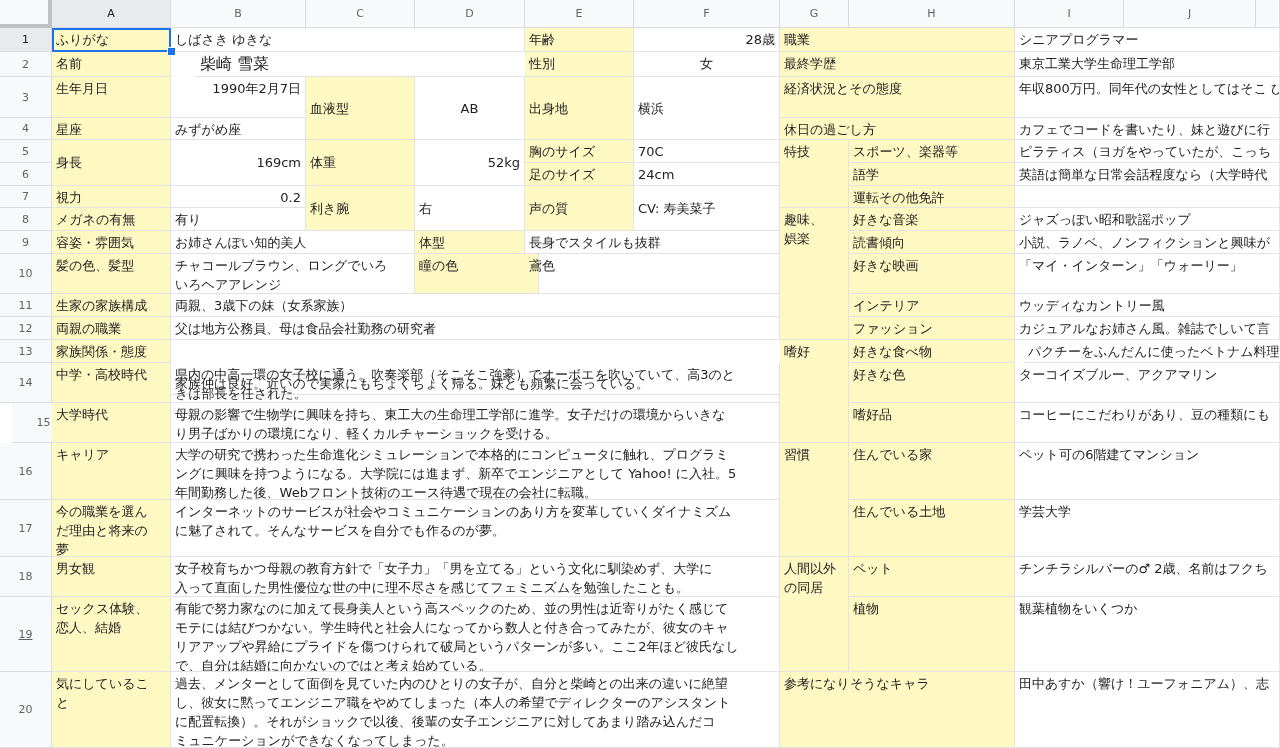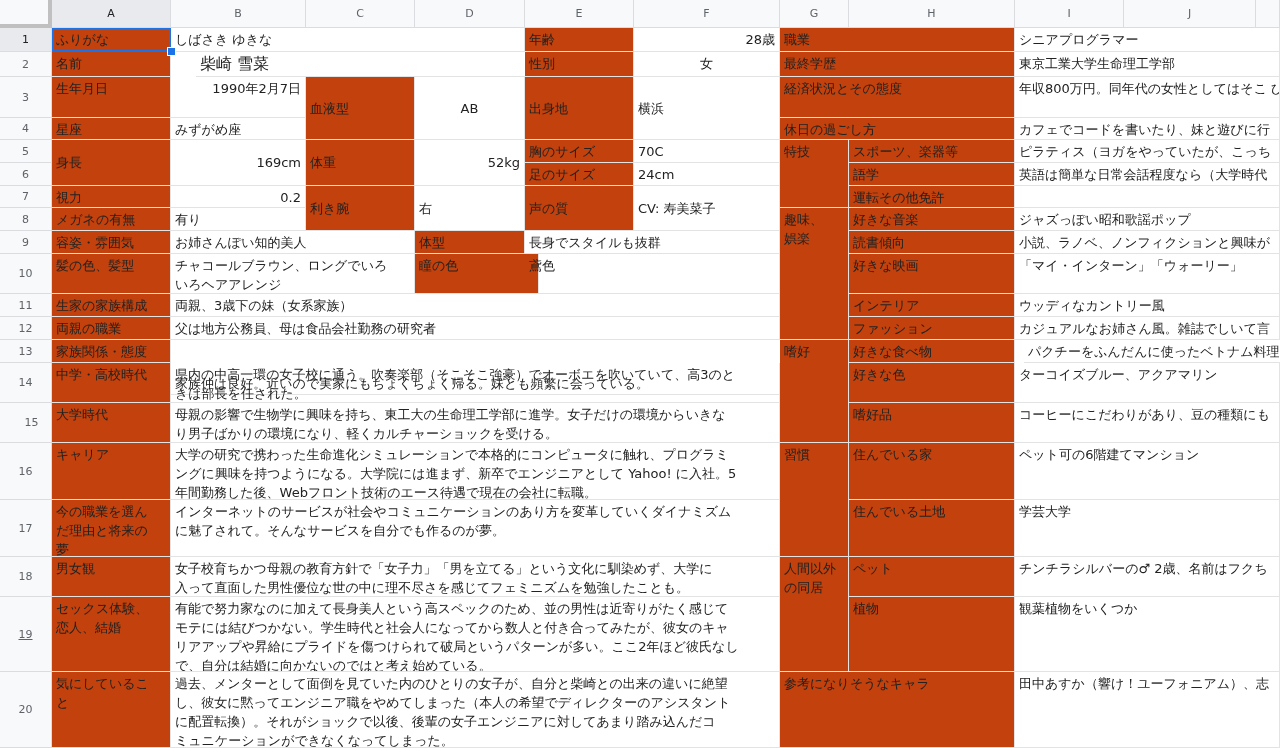--- a/index.html
+++ b/index.html
@@ -2,21 +2,21 @@
 <html><head>
 <meta charset="utf-8">
 <style>
   html, body { margin:0; padding:0; }
   body { width:1280px; height:748px; overflow:hidden; background:#fff; font-family:"DejaVu Sans", "Liberation Sans", sans-serif; font-size:13px; color:#222; position:relative; }
   .grid { position:absolute; left:0; top:0; width:1280px; height:748px; }
   .hdr { position:absolute; background:#f8f9fa; color:#5f6368; font-size:11px; display:flex; align-items:center; justify-content:center; box-sizing:border-box; border-right:1px solid #dadce0; border-bottom:1px solid #dadce0; }
   .hdr.sel { background:#e8eaed; color:#202124; }
   .corner { position:absolute; left:0; top:0; width:52px; height:28px; background:#f8f9fa; box-sizing:border-box; border-right:4px solid #c0c0c0; border-bottom:4px solid #c0c0c0; }
   .cell { position:absolute; box-sizing:border-box; border-right:1px solid #e2e3e3; border-bottom:1px solid #e2e3e3; padding:2px 4px; line-height:19px; overflow:hidden; white-space:pre-wrap; word-break:break-all; }
-  .lab { background:#c2410c; }
+  .lab { background:#fef9c3; }
   .r { text-align:right; }
   .c { text-align:center; }
   .vm { display:flex; align-items:center; }
   .vm.c { justify-content:center; }
   .vm.r { justify-content:flex-end; }
   .big { font-size:16px; }
   .nowrap { white-space:nowrap; }
   .selected { outline:2px solid #1a73e8; outline-offset:-2px; z-index:5; }
   .handle { position:absolute; left:167px; top:47px; width:7px; height:7px; background:#1a73e8; border:1px solid #fff; z-index:6; }
 </style>
@@ -46,21 +46,21 @@
   <div class="hdr" style="left:0;top:140px;width:52px;height:23px;">5</div>
   <div class="hdr" style="left:0;top:163px;width:52px;height:23px;">6</div>
   <div class="hdr" style="left:0;top:186px;width:52px;height:22px;">7</div>
   <div class="hdr" style="left:0;top:208px;width:52px;height:23px;">8</div>
   <div class="hdr" style="left:0;top:231px;width:52px;height:23px;">9</div>
   <div class="hdr" style="left:0;top:254px;width:52px;height:40px;">10</div>
   <div class="hdr" style="left:0;top:294px;width:52px;height:23px;">11</div>
   <div class="hdr" style="left:0;top:317px;width:52px;height:23px;">12</div>
   <div class="hdr" style="left:0;top:340px;width:52px;height:23px;">13</div>
   <div class="hdr" style="left:0;top:363px;width:52px;height:40px;">14</div>
-  <div class="hdr" style="left:0;top:403px;width:52px;height:40px;padding-left:12px;">15</div>
+  <div class="hdr" style="left:12px;top:403px;width:52px;height:40px;padding-left:12px;">15</div>
   <div class="hdr" style="left:0;top:443px;width:52px;height:57px;">16</div>
   <div class="hdr" style="left:0;top:500px;width:52px;height:57px;">17</div>
   <div class="hdr" style="left:0;top:557px;width:52px;height:40px;">18</div>
   <div class="hdr" style="left:0;top:597px;width:52px;height:75px;text-decoration:underline;">19</div>
   <div class="hdr" style="left:0;top:672px;width:52px;height:76px;">20</div>
 
   <div class="cell lab selected" style="left:52px;top:28px;width:119px;height:24px;">ふりがな</div>
   <div class="handle"></div>
   <div class="cell" style="left:171px;top:28px;width:354px;height:24px;">しばさき ゆきな</div>
   <div class="cell lab" style="left:525px;top:28px;width:109px;height:24px;">年齢</div>

